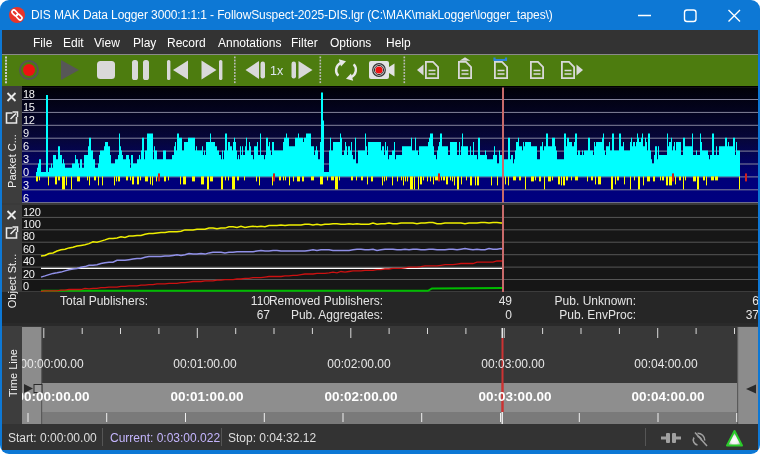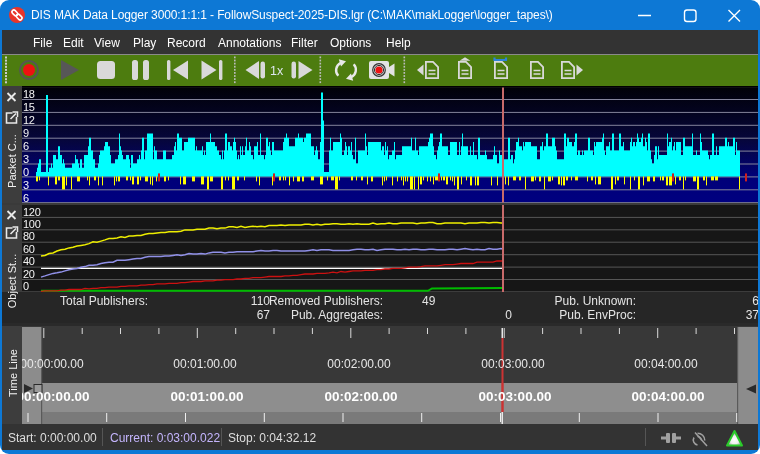--- a/index.html
+++ b/index.html
@@ -362,21 +362,21 @@
       <div class="ylab" style="top:238.7px">20</div>
       <div class="ylab" style="top:251.1px">0</div>
 
   <div class="abs" style="left:0;top:262px;width:756px;height:31px;background:#262626"></div>
   <div class="abs" style="left:0;top:293px;width:756px;height:3px;background:#2a2a2a"></div>
   <div class="st" style="left:0;top:263.5px;width:146px;text-align:right">Total Publishers:</div>
   <div class="st" style="left:160px;top:263.5px;width:108px;text-align:right">110</div>
   <div class="st" style="left:160px;top:277.5px;width:108px;text-align:right">67</div>
   <div class="st" style="left:240px;top:263.5px;width:141px;text-align:right">Removed Publishers:</div>
   <div class="st" style="left:240px;top:277.5px;width:141px;text-align:right">Pub. Aggregates:</div>
-  <div class="st" style="left:420px;top:263.5px;width:90px;">49</div>
+  <div class="st" style="left:420px;top:263.5px;width:90px;text-align:right">49</div>
   <div class="st" style="left:420px;top:277.5px;width:90px;text-align:right">0</div>
   <div class="st" style="left:500px;top:263.5px;width:134px;text-align:right">Pub. Unknown:</div>
   <div class="st" style="left:500px;top:277.5px;width:134px;text-align:right">Pub. EnvProc:</div>
   <div class="st" style="left:660px;top:263.5px;width:97px;text-align:right">6</div>
   <div class="st" style="left:660px;top:277.5px;width:97px;text-align:right">37</div>
 
   <div class="abs" style="left:0;top:296px;width:756px;height:98px;background:#383838"></div>
   <div class="sidebar" style="top:296px;height:98px"></div>
   <svg class="abs" style="left:20px;top:296px" width="736" height="98" viewBox="22 326 736 98">
     <rect x="22" y="383" width="736" height="29" fill="#8e8e8e"></rect>

